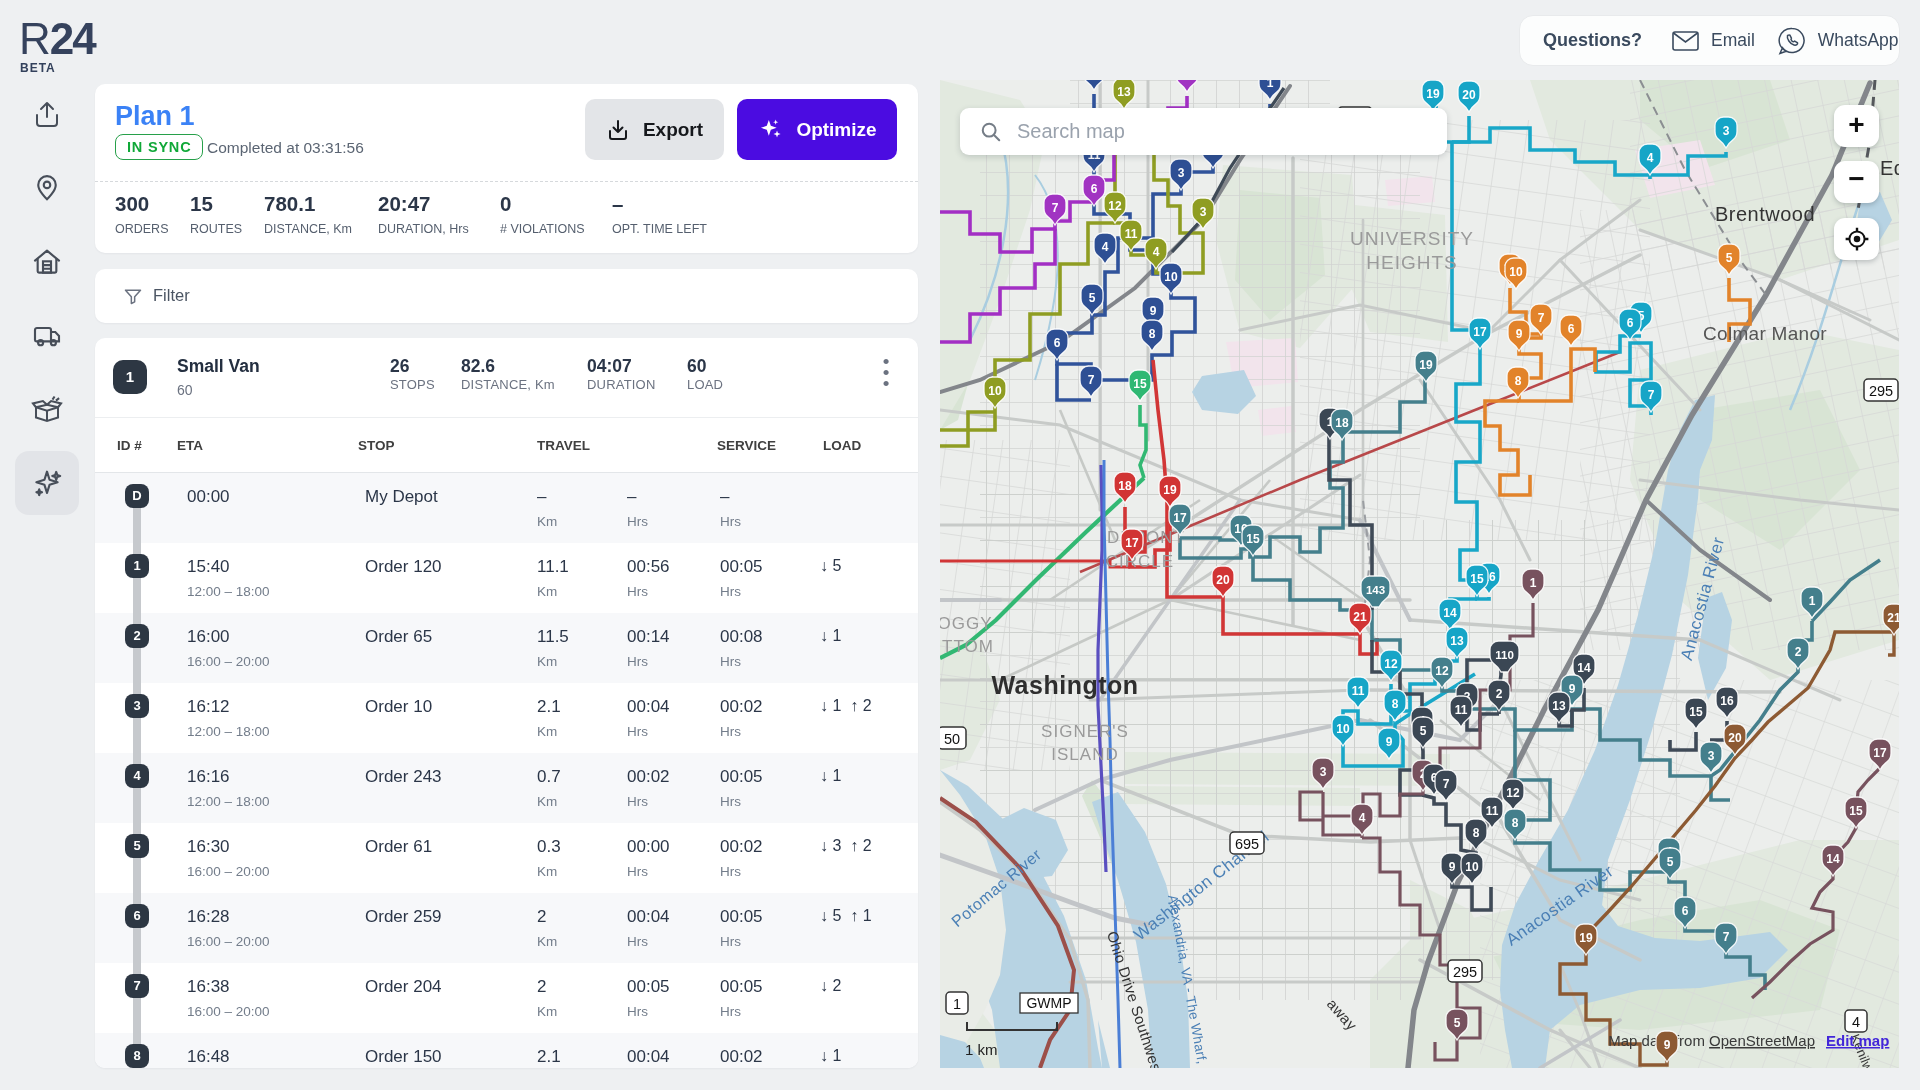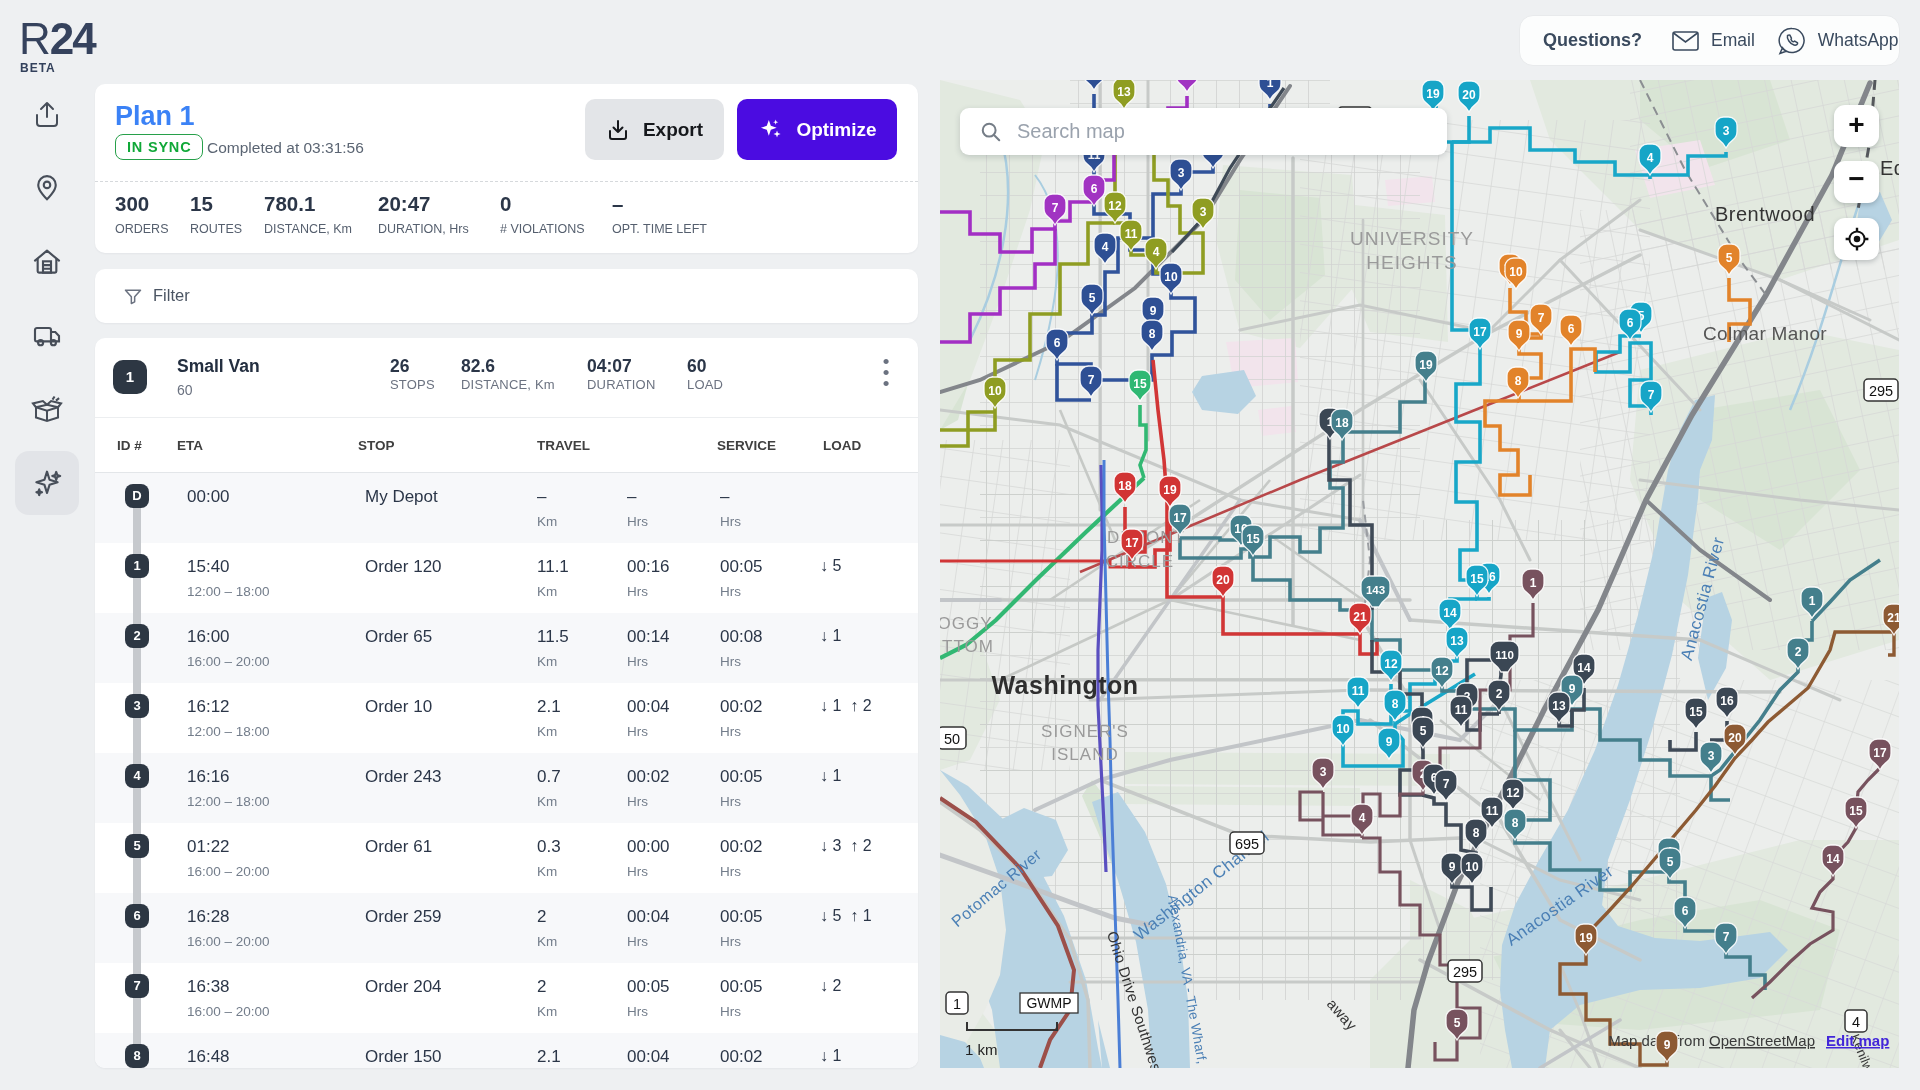--- a/index.html
+++ b/index.html
@@ -206,21 +206,21 @@
           <span class="num" style="left:625px;top:14px">–</span>
           <span class="unit" style="left:625px;top:41px">Hrs</span>
         </div>
   <div class="row" style="top:70px">
           <span class="bdg" style="top:11px">1</span>
           <span class="eta" style="top:14px">15:40</span>
           <span class="etasub" style="top:41px">12:00 – 18:00</span>
           <span class="stop" style="top:14px">Order 120</span>
           <span class="num" style="left:442px;top:14px">11.1</span>
           <span class="unit" style="left:442px;top:41px">Km</span>
-          <span class="num" style="left:532px;top:14px">00:16</span>
+          <span class="num" style="left:532px;top:14px">00:56</span>
           <span class="unit" style="left:532px;top:41px">Hrs</span>
           <span class="num" style="left:625px;top:14px">00:05</span>
           <span class="unit" style="left:625px;top:41px">Hrs</span>
           <span class="load" style="top:14px">↓ 5</span>
         </div>
   <div class="row g" style="top:140px">
           <span class="bdg" style="top:11px">2</span>
           <span class="eta" style="top:14px">16:00</span>
           <span class="etasub" style="top:41px">16:00 – 20:00</span>
           <span class="stop" style="top:14px">Order 65</span>
@@ -253,21 +253,21 @@
           <span class="num" style="left:442px;top:14px">0.7</span>
           <span class="unit" style="left:442px;top:41px">Km</span>
           <span class="num" style="left:532px;top:14px">00:02</span>
           <span class="unit" style="left:532px;top:41px">Hrs</span>
           <span class="num" style="left:625px;top:14px">00:05</span>
           <span class="unit" style="left:625px;top:41px">Hrs</span>
           <span class="load" style="top:14px">↓ 1</span>
         </div>
   <div class="row" style="top:350px">
           <span class="bdg" style="top:11px">5</span>
-          <span class="eta" style="top:14px">01:22</span>
+          <span class="eta" style="top:14px">16:30</span>
           <span class="etasub" style="top:41px">16:00 – 20:00</span>
           <span class="stop" style="top:14px">Order 61</span>
           <span class="num" style="left:442px;top:14px">0.3</span>
           <span class="unit" style="left:442px;top:41px">Km</span>
           <span class="num" style="left:532px;top:14px">00:00</span>
           <span class="unit" style="left:532px;top:41px">Hrs</span>
           <span class="num" style="left:625px;top:14px">00:02</span>
           <span class="unit" style="left:625px;top:41px">Hrs</span>
           <span class="load" style="top:14px">↓ 3&nbsp;&nbsp;↑ 2</span>
         </div>

